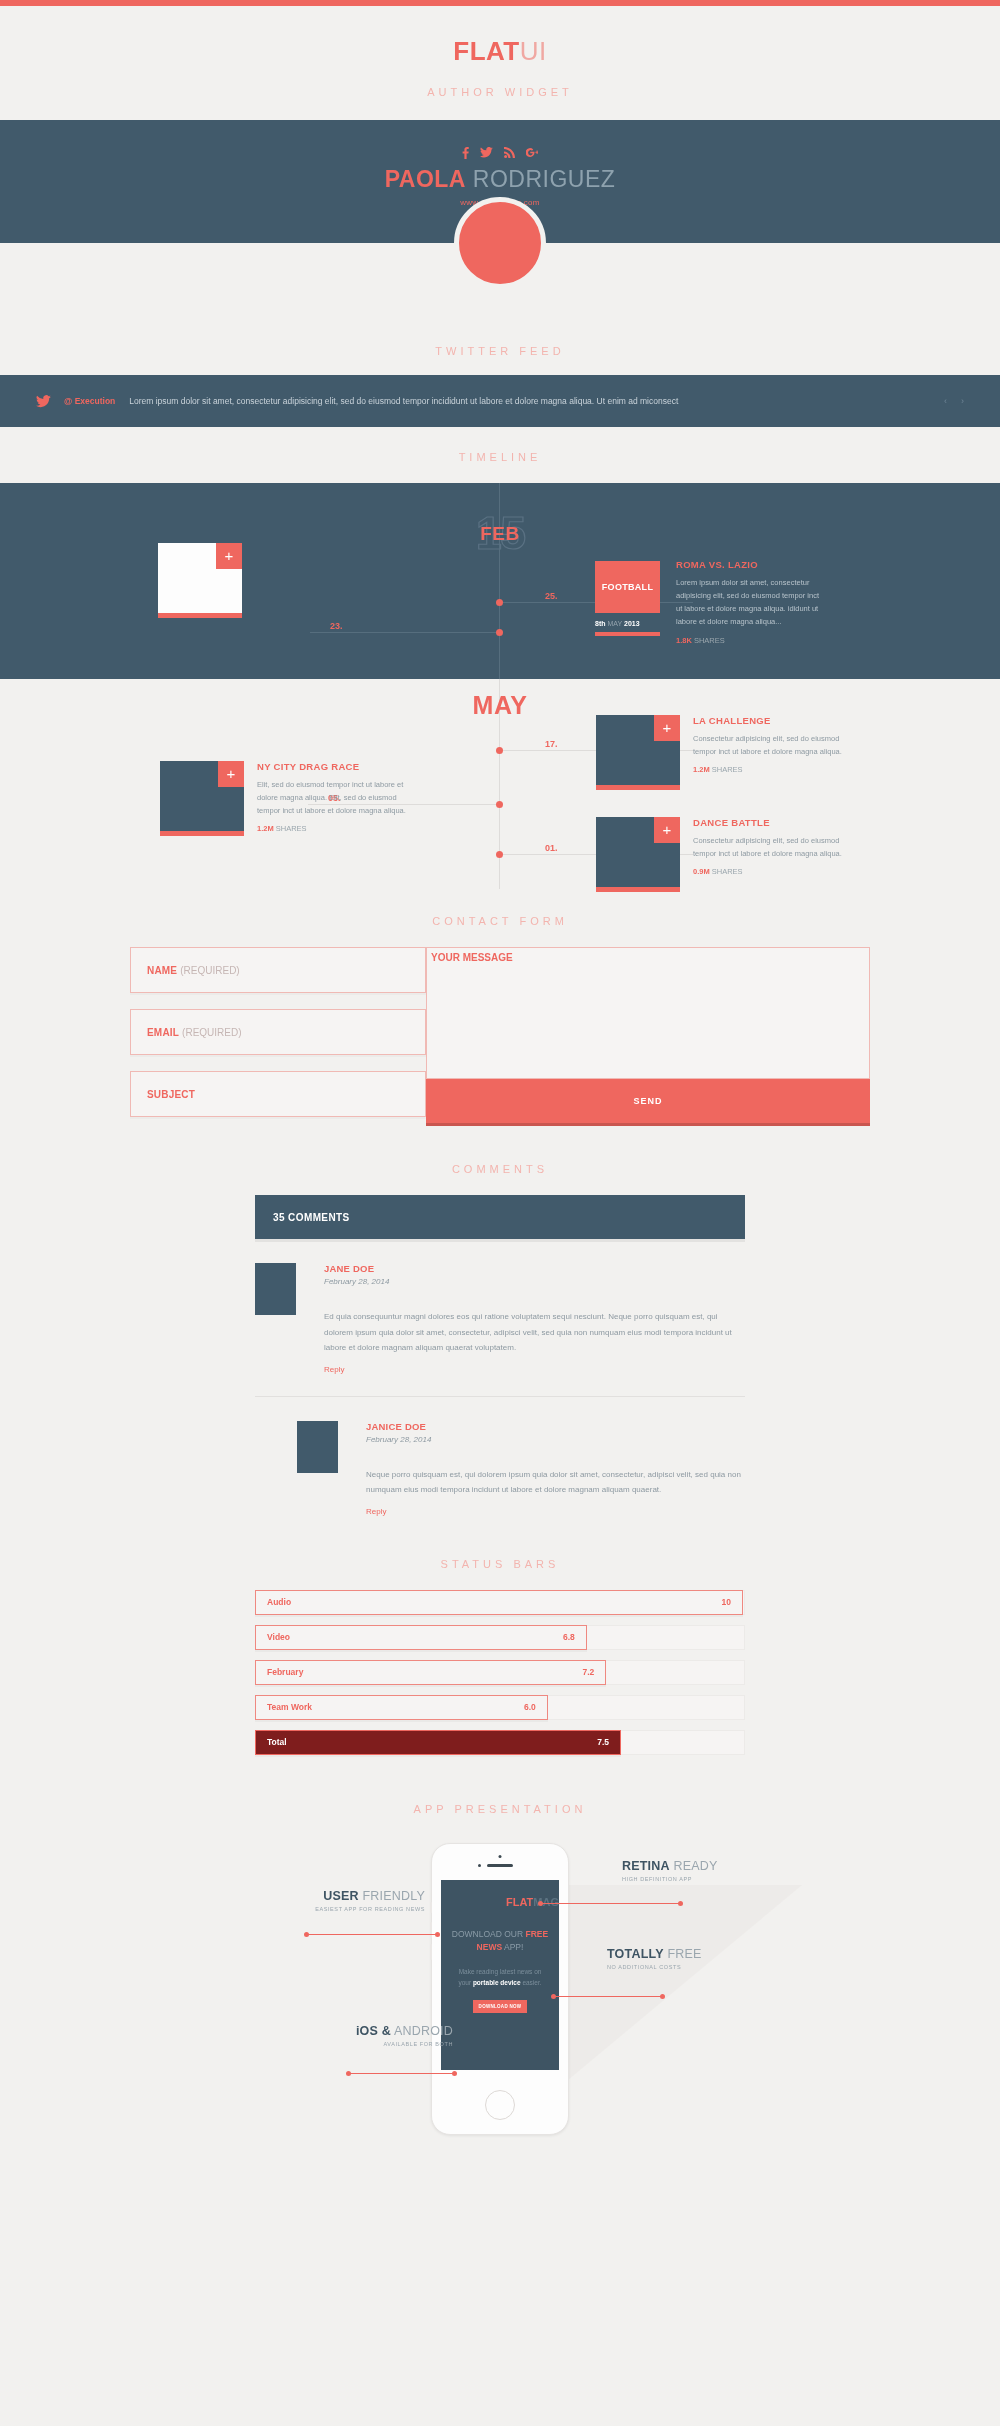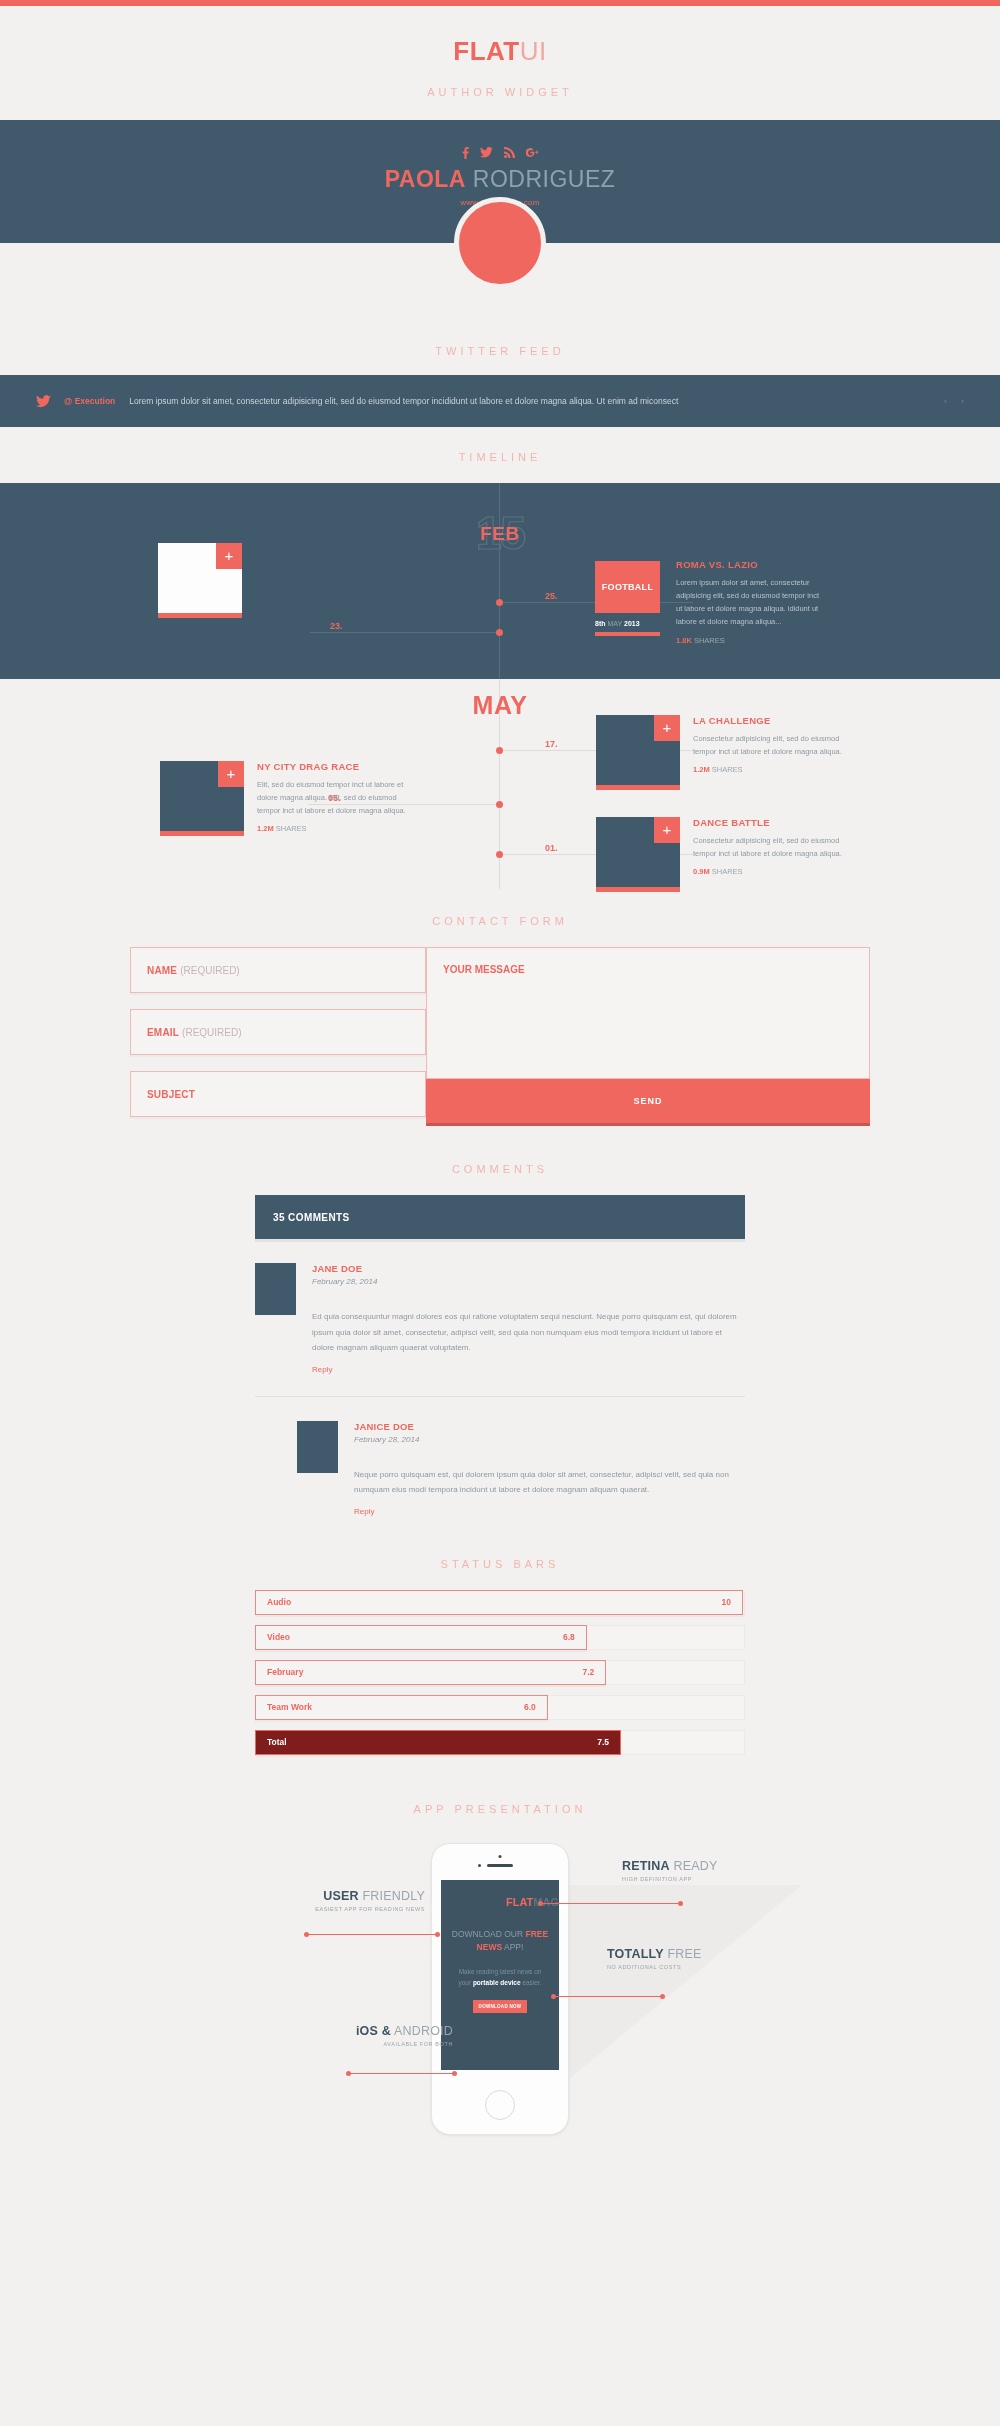--- a/index.html
+++ b/index.html
@@ -161,41 +161,41 @@
     display: flex; align-items: center;
     padding: 0 16px;
     font-size: 10px;
     box-shadow: 0 2px 0 rgba(0,0,0,.025);
   }
   .field b { color: #ef675f; font-weight: 700; letter-spacing: .2px; }
   .field span { color: #c6b6b4; font-weight: 400; margin-left: 3px; }
   .cf-right { flex: 1; display: flex; flex-direction: column; }
   .textarea {
     height: 132px; border: 1px solid #f0b9b4; background: #f6f4f3;
-    padding: 16px; font-size: 10px;
+    padding: 4px; font-size: 10px;
   }
   .textarea b { color: #ef675f; font-weight: 700; }
   .send {
     height: 44px; background: #ef675f; color: #fff;
     display: flex; align-items: center; justify-content: center;
     font-size: 9px; font-weight: 700; letter-spacing: 1px;
     box-shadow: 0 3px 0 #c9564f;
     cursor: pointer;
   }
 
   
   .cm-label { margin-top: 40px; }
   .cm { width: 490px; margin: 20px auto 0; }
   .cm-head {
     background: #415a6b; color: #fff; height: 44px;
     display: flex; align-items: center; padding: 0 18px;
     font-weight: 700; font-size: 10px; letter-spacing: .4px;
     box-shadow: 0 3px 0 rgba(0,0,0,.06);
   }
-  .cm-item { display: flex; gap: 16px; margin-top: 24px; }
+  .cm-item { display: flex; gap: 28px; margin-top: 24px; }
   .cm-item.indent { margin-left: 42px; }
   .cm-avatar { width: 41px; height: 52px; background: #415a6b; flex: 0 0 auto; }
   .cm-body { flex: 1; }
   .cm-name { color: #ef675f; font-weight: 700; font-size: 9.5px; letter-spacing: .2px; }
   .cm-date { color: #8e9aa2; font-size: 8px; margin-top: 3px; font-style: italic; }
   .cm-text { color: #8e9aa2; font-size: 8px; line-height: 1.95; margin-top: 23px; }
   .cm-reply { color: #ef675f; font-size: 8px; margin-top: 9px; cursor: pointer; }
   .cm-rule { height: 1px; background: #e2e0de; margin-top: 22px; }
 
   

